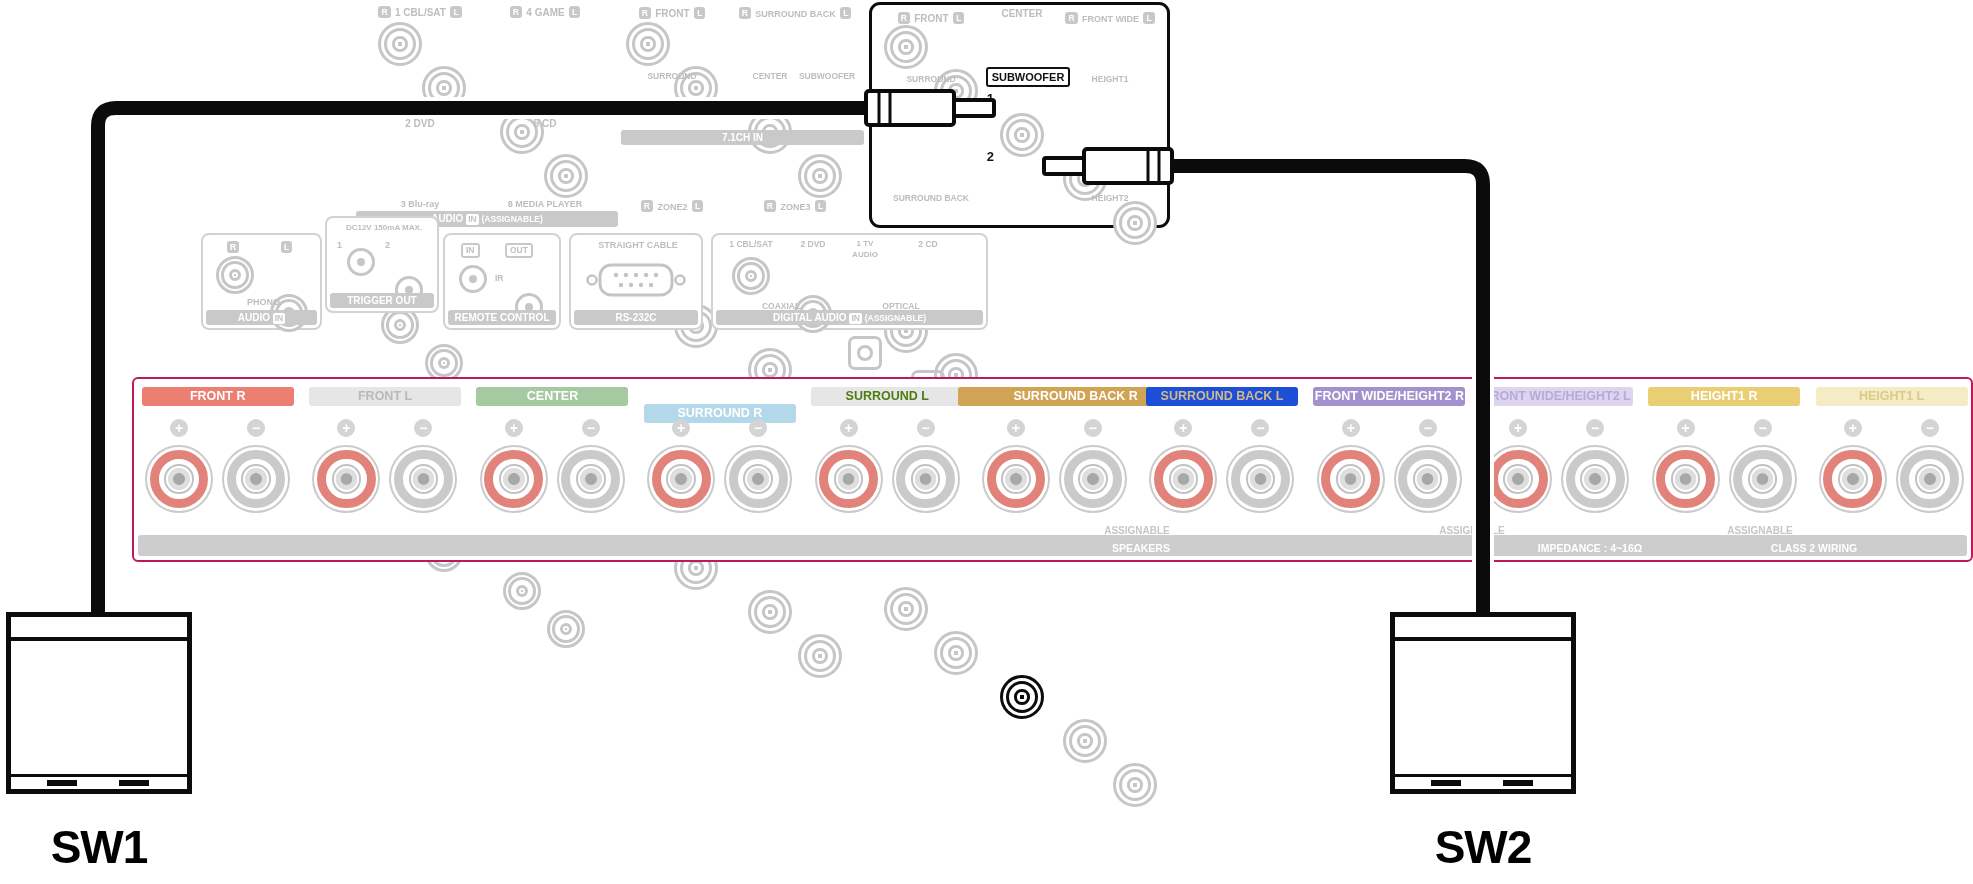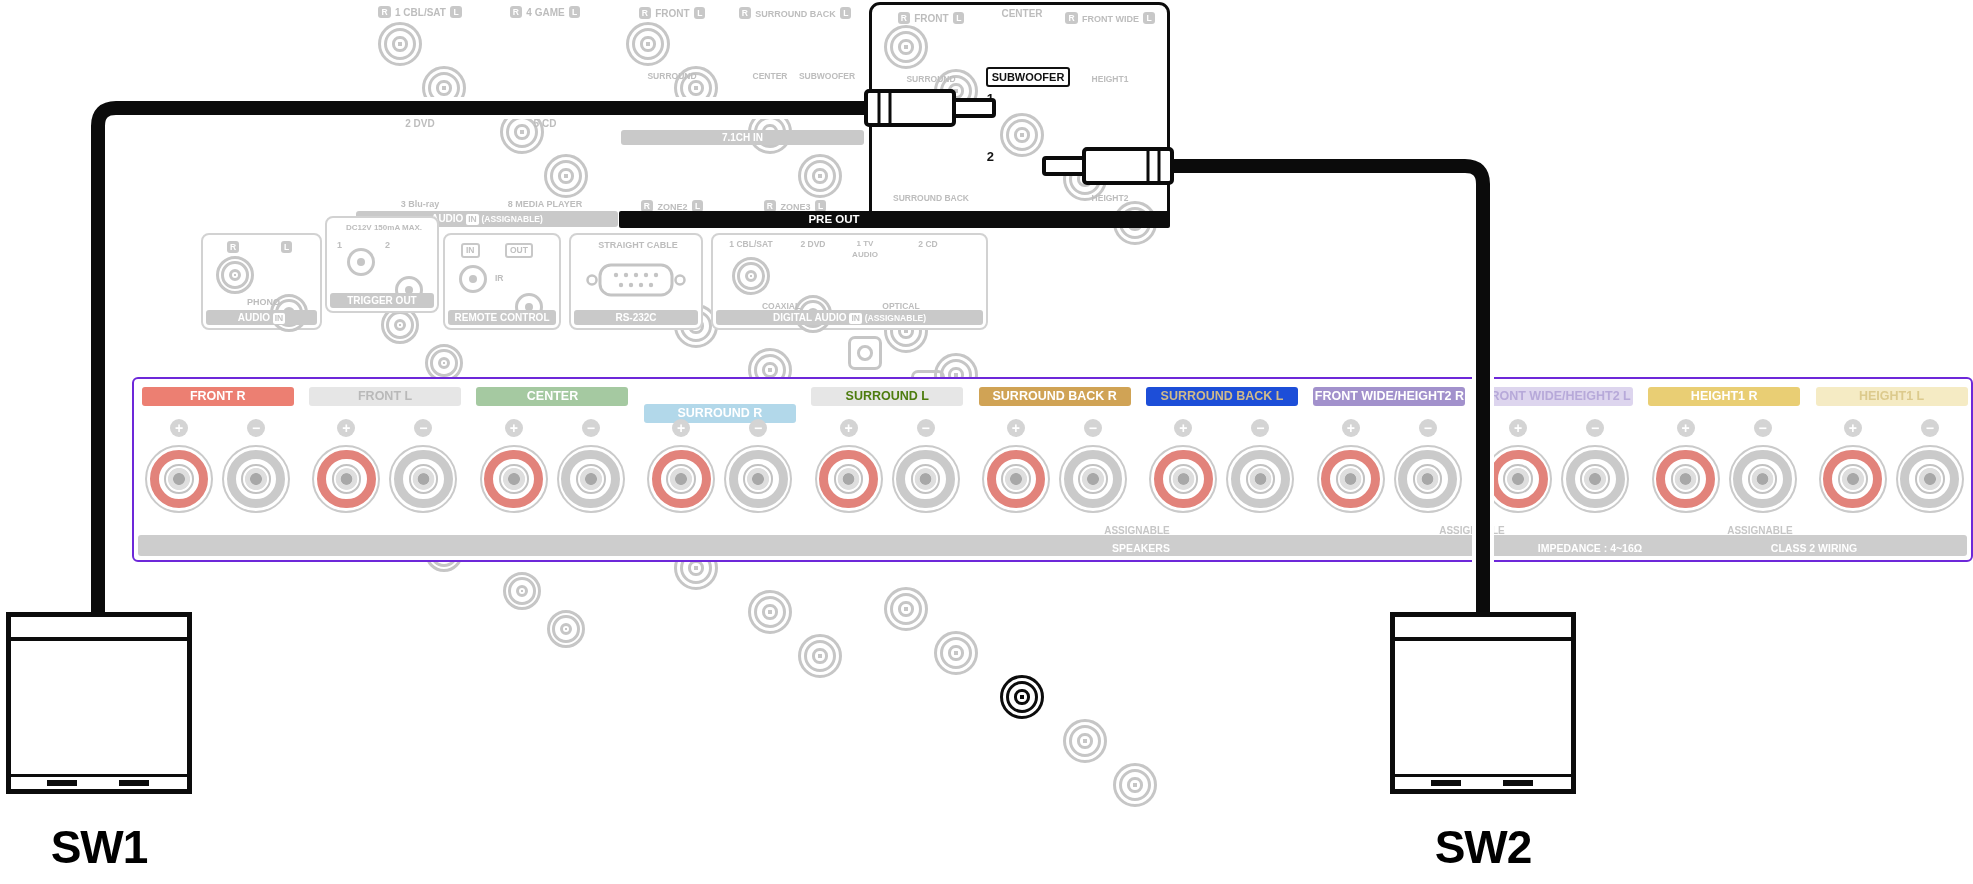--- a/index.html
+++ b/index.html
@@ -28,21 +28,21 @@
   .mini::after{content:"";position:absolute;inset:30%;border-radius:50%;background:#c6c6c6}
   .opt{position:relative;display:block;width:34px;height:34px;border:3px solid #c6c6c6;border-radius:7px;box-sizing:border-box}
   .opt::after{content:"";position:absolute;inset:22%;border:3px solid #c6c6c6;border-radius:50%}
   .preout{border:3px solid #0c0c0c;border-radius:11px;box-sizing:border-box;background:#fff}
   .subtag{border:2.5px solid #111;background:#fff;color:#111;font-weight:700;font-size:11px;
           line-height:16px;text-align:center;border-radius:3px;box-sizing:border-box}
   .preout-bar{background:#0c0c0c;color:#fff;font-weight:700;font-size:11.5px;line-height:17px;
               border-radius:2px;z-index:4}
   .lp{border:2px solid #d2d2d2;border-radius:8px;box-sizing:border-box;background:#fff}
   .lpbar{position:absolute;left:3px;right:3px;bottom:3px;height:15px;line-height:15px}
-  .strip{border:2px solid #6d28d9;border-radius:6px;box-sizing:border-box;background:#fff;z-index:1}
+  .strip{border:2px solid #be185d;border-radius:6px;box-sizing:border-box;background:#fff;z-index:1}
   .sp-channels{display:flex;height:100%}
   .sp-ch{position:relative;width:167.4px;flex:0 0 auto;height:100%}
   .sp-head{position:absolute;left:50%;transform:translateX(-50%);top:8px;width:152px;height:19px;
            border-radius:3px;font-size:12.5px;font-weight:700;text-align:center;line-height:19px;
            white-space:nowrap;overflow:hidden}
   .pm{position:absolute;width:18px;height:18px;border-radius:50%;background:#d4d4d4;color:#fff;
       font-size:14px;font-weight:700;line-height:18px;text-align:center;top:40px}
   .post{position:absolute;width:68px;height:68px;border:2px solid #cacaca;border-radius:50%;
         box-sizing:border-box;background:#fff;top:66px}
   .post::before{content:"";position:absolute;inset:4%;border:9px solid var(--ring,#cacaca);border-radius:50%}
@@ -167,23 +167,20 @@
     <span class="rca abs" style="left:12px;top:142px"></span>
     <span class="rca abs" style="left:62px;top:142px"></span>
     <span class="lbl dk abs ctr" style="left:94px;top:144px;width:28px;font-size:13px;text-align:right">2</span>
     <span class="rca dark abs" style="left:128px;top:142px"></span>
     <span class="rca abs" style="left:191px;top:142px"></span>
     <span class="rca abs" style="left:241px;top:142px"></span>
     <div class="pl lbl s85" style="left:2px;top:188px;width:114px">SURROUND BACK</div>
     <div class="pl lbl s85" style="left:188px;top:188px;width:100px">HEIGHT2</div>
   </div>
 
-  <div class="abs preout-bar" style="left:619px;top:211px;width:551px;height:17px">
-    <span class="abs" style="left:155px;top:0;width:120px;text-align:center">PRE OUT</span>
-  </div>
 
   <div class="abs lp" style="left:201px;top:233px;width:121px;height:97px">
     <span class="badge abs" style="left:24px;top:6px">R</span>
     <span class="badge abs" style="left:78px;top:6px">L</span>
     <span class="rca sm abs" style="left:13px;top:21px"></span>
     <span class="rca sm abs" style="left:67px;top:21px"></span>
     <div class="pl lbl s9" style="left:0;top:62px;width:121px">PHONO</div>
     <div class="lpbar bar">
       <span>AUDIO</span>
       <span class="inbadge">IN</span>
@@ -285,21 +282,21 @@
 
         <div class="sp-ch">
           <div class="sp-head" style="background-color: rgb(230, 230, 230); color: #4d7c0f;">SURROUND L</div>
           <span class="pm" style="left:36px">+</span>
           <span class="pm" style="left:113px">−</span>
           <span class="post plus" style="left:11px"></span>
           <span class="post" style="left:88px"></span>
         </div>
 
         <div class="sp-ch">
-          <div class="sp-head" style="background-color: rgb(208, 163, 85); color: rgb(255, 255, 255);">SURROUND BACK R</div>
+          <div class="sp-head" style="background-color: rgb(208, 163, 85); color: rgb(255, 255, 255); padding-left: 42px;">SURROUND BACK R</div>
           <span class="pm" style="left:36px">+</span>
           <span class="pm" style="left:113px">−</span>
           <span class="post plus" style="left:11px"></span>
           <span class="post" style="left:88px"></span>
         </div>
 
         <div class="sp-ch">
           <div class="sp-head" style="background-color: #1d4ed8; color: rgb(208, 186, 138);">SURROUND BACK L</div>
           <span class="pm" style="left:36px">+</span>
           <span class="pm" style="left:113px">−</span>

